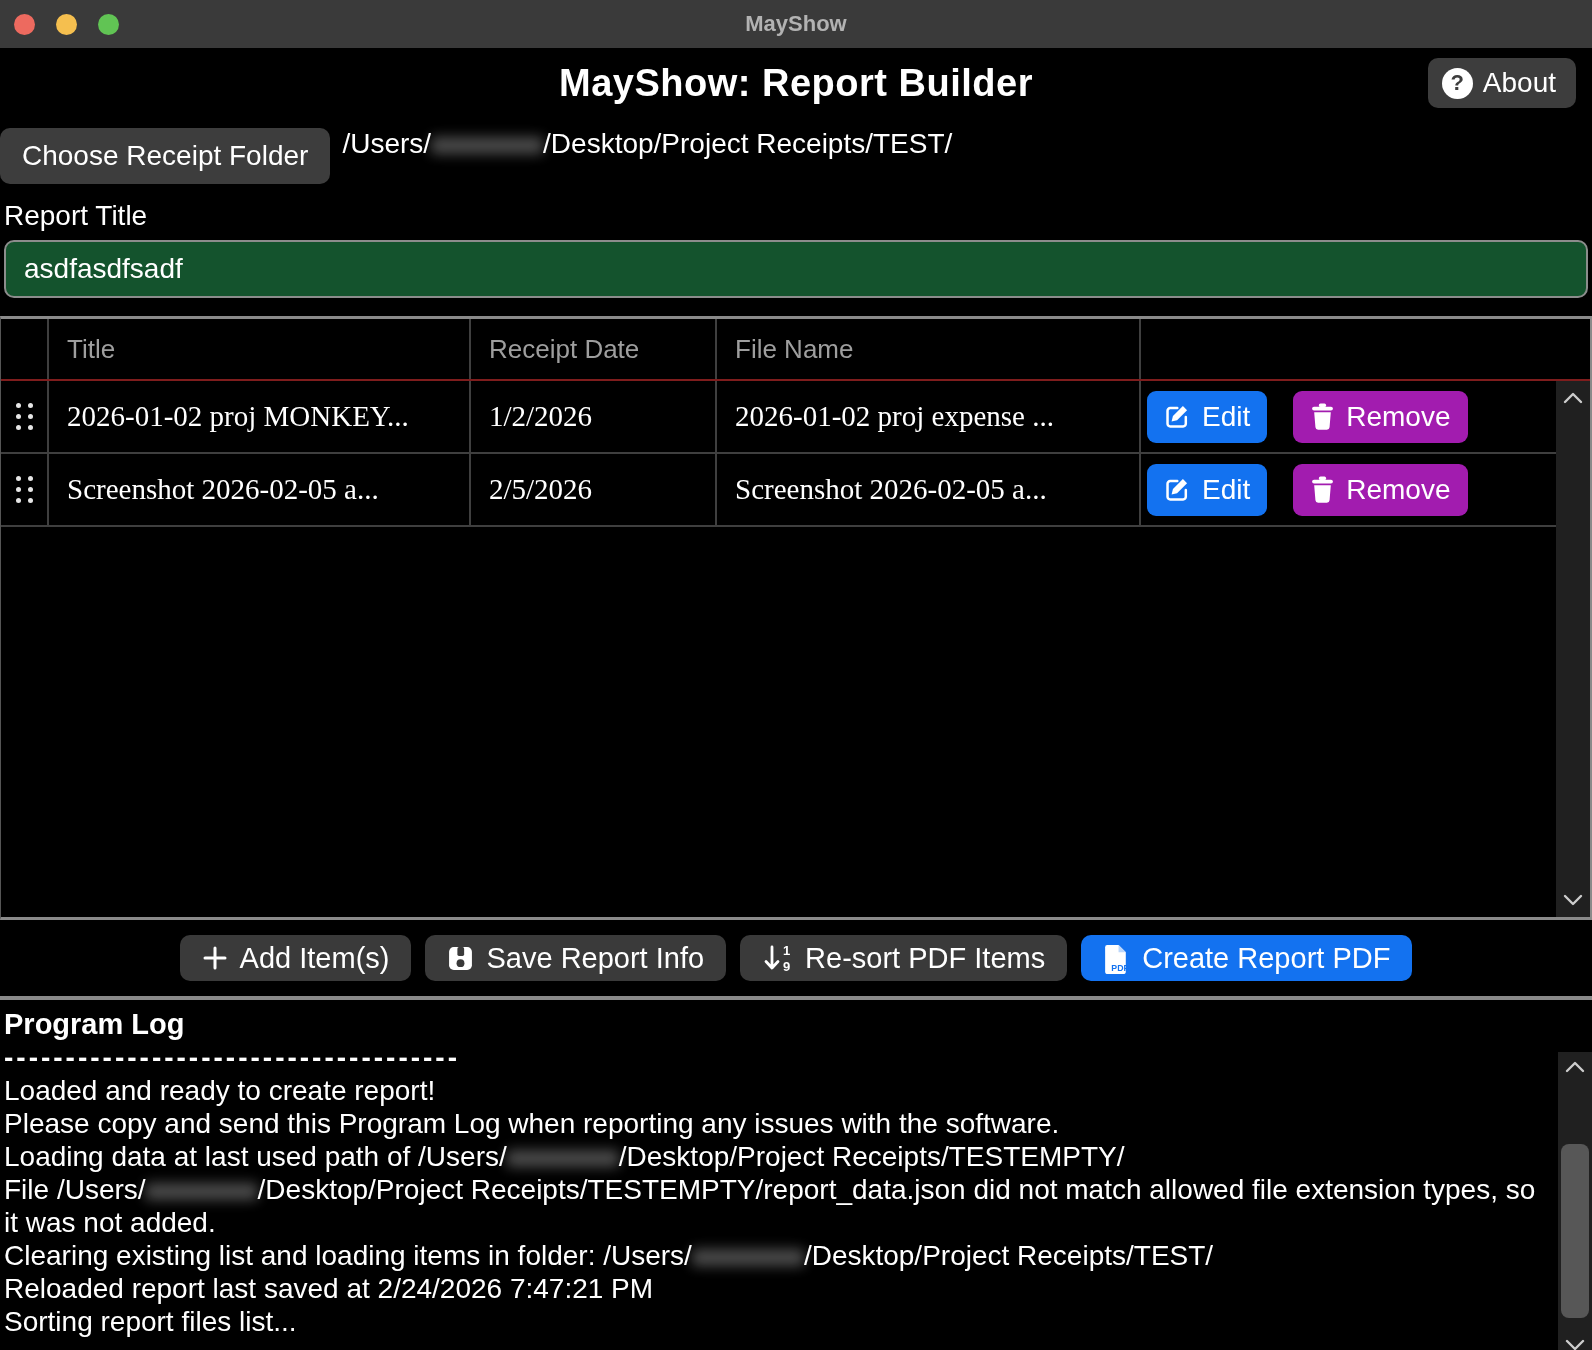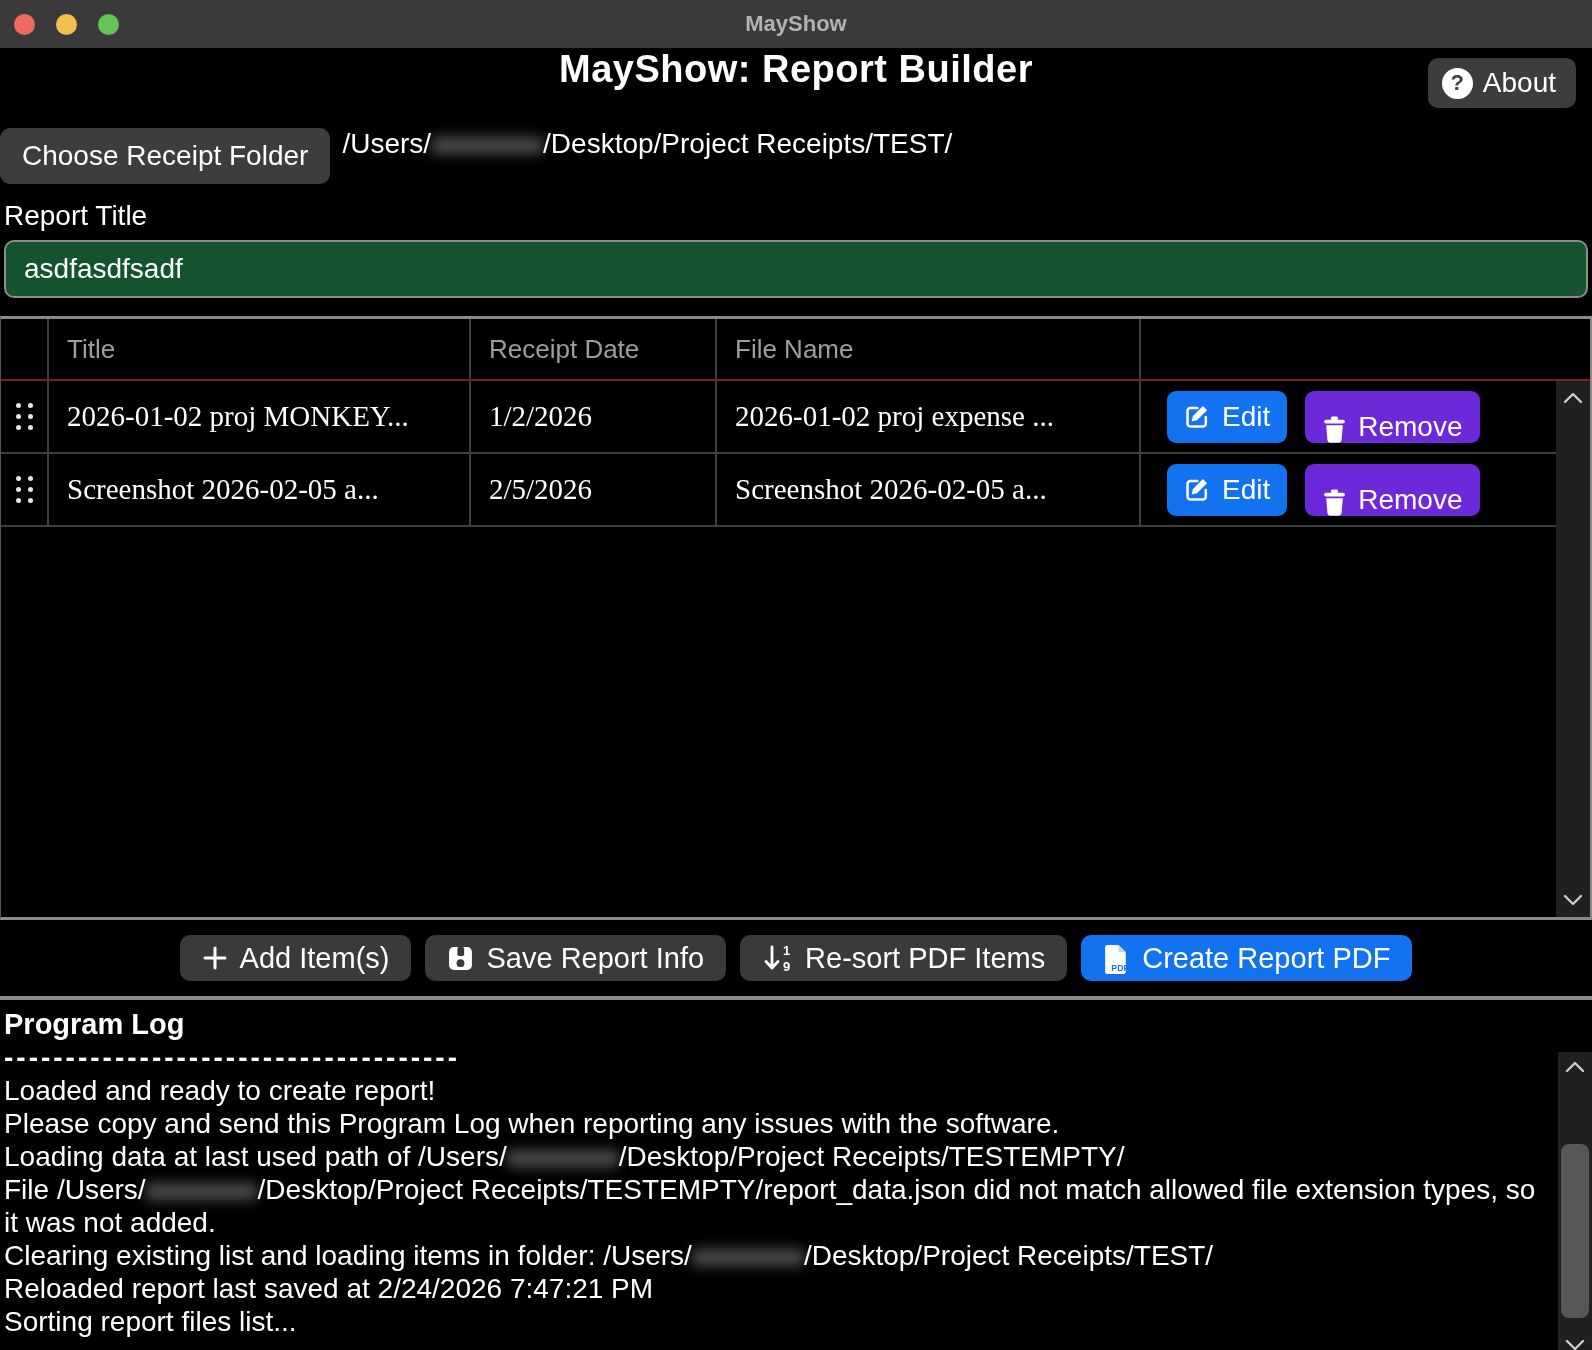--- a/index.html
+++ b/index.html
@@ -25,21 +25,21 @@
   .light.green { background: #61c454; }
   .titlebar-title {
     position: absolute; left: 0; right: 0; text-align: center;
     font-size: 22px; font-weight: 700; color: #b2b2b2;
   }
 
   
   .header { position: relative; height: 74px; }
   .page-title {
     text-align: center; font-size: 38px; font-weight: 800;
-    letter-spacing: 0.5px;
+    padding-top: 14px; letter-spacing: 0.5px;
   }
   .about-btn {
     position: absolute; right: 16px; top: 10px;
     background: #3d3d3d; border-radius: 10px;
     display: flex; align-items: center; gap: 10px;
     padding: 9px 20px 9px 14px;
     font-size: 28px; color: #fff; cursor: default;
   }
   .q-circle {
     width: 31px; height: 31px; border-radius: 50%;
@@ -89,24 +89,24 @@
     display: grid; grid-template-columns: 48px 422px 246px 424px 1fr;
     height: 73px; align-items: center;
     border-bottom: 2px solid #3f3f3f;
     font-size: 29px;
   }
   .row .cell { height: 100%; display: flex; align-items: center; padding-left: 18px; overflow: hidden; white-space: nowrap; font-family: Liberation Serif, serif; }
   .handle-cell { height: 100%; display: flex; align-items: center; justify-content: center; cursor: grab; }
   .dots { display: grid; grid-template-columns: 5px 5px; gap: 6px 7px; }
   .dots span { width: 5px; height: 5px; border-radius: 50%; background: #e6e6e6; }
 
-  .actions-cell { display: flex; align-items: center; gap: 18px; padding-left: 26px; height: 100%; }
+  .actions-cell { display: flex; align-items: center; gap: 26px; padding-left: 6px; height: 100%; }
   .btn { border: none; border-radius: 9px; height: 52px; display: inline-flex; align-items: center; gap: 11px; padding: 0 17px; font-size: 28px; color: #fff; font-family: inherit; cursor: pointer; }
   .btn-edit { background: #1372f0; }
-  .btn-remove { background: #6d28d9; align-items: flex-end; }
+  .btn-remove { background: #a21caf; }
 
   .vscroll {
     position: absolute; top: 0; bottom: 0; right: 0; width: 34px;
     background: #202020;
   }
   .vscroll .chev-up { position: absolute; top: 10px; left: 7px; }
   .vscroll .chev-down { position: absolute; bottom: 10px; left: 7px; }
 
   
   .toolbar {

